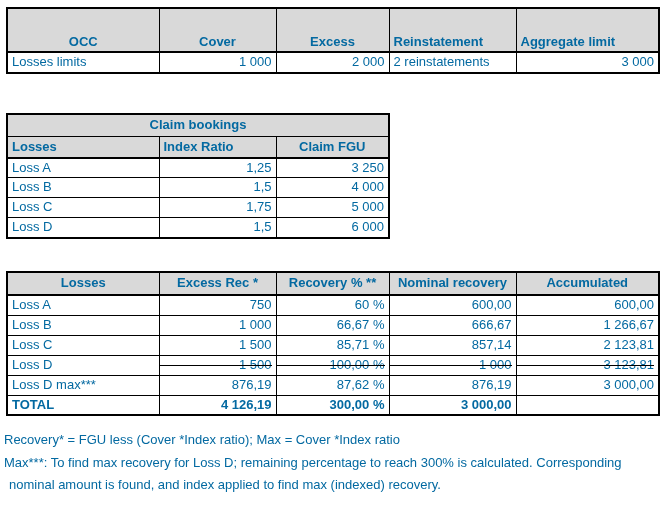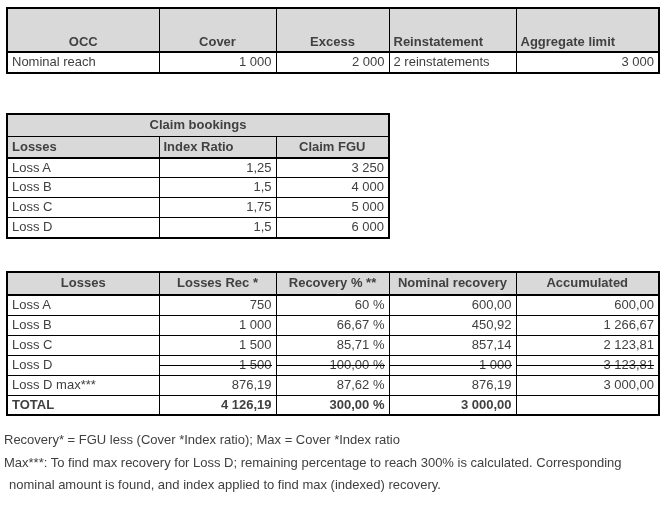--- a/index.html
+++ b/index.html
@@ -2,21 +2,21 @@
 <html><head>
 <meta charset="utf-8">
 <style>
   html, body { margin: 0; padding: 0; background: #ffffff; }
   .sheet {
     position: relative;
     width: 666px;
     height: 520px;
     background: #ffffff;
     font-family: "Liberation Sans", sans-serif;
-    color: #404040;
+    color: #0369a1;
     overflow: hidden;
   }
   table {
     border-collapse: collapse;
     table-layout: fixed;
     position: absolute;
     border: 2px solid #000;
   }
   th, td {
     border: 1px solid #000;
@@ -93,21 +93,21 @@
       <tr>
         <th class="ac">OCC</th>
         <th class="ac">Cover</th>
         <th class="ac">Excess</th>
         <th class="al">Reinstatement</th>
         <th class="al">Aggregate limit</th>
       </tr>
     </thead>
     <tbody>
       <tr>
-        <td class="al">Nominal reach</td>
+        <td class="al">Losses limits</td>
         <td class="ar">1 000</td>
         <td class="ar">2 000</td>
         <td class="al">2 reinstatements</td>
         <td class="ar">3 000</td>
       </tr>
     </tbody>
   </table>
 
   <table class="t2">
     <colgroup>
@@ -153,39 +153,39 @@
     <colgroup>
       <col style="width:152px">
         <col style="width:117px">
         <col style="width:113px">
         <col style="width:127px">
         <col style="width:143px">
     </colgroup>
     <thead>
       <tr>
         <th class="ac">Losses</th>
-        <th class="ac">Losses Rec *</th>
+        <th class="ac">Excess Rec *</th>
         <th class="ac">Recovery % **</th>
         <th class="ac">Nominal recovery</th>
         <th class="ac">Accumulated</th>
       </tr>
     </thead>
     <tbody>
       <tr>
         <td class="al">Loss A</td>
         <td class="ar">750</td>
         <td class="ar">60 %</td>
         <td class="ar">600,00</td>
         <td class="ar">600,00</td>
       </tr>
       <tr>
         <td class="al">Loss B</td>
         <td class="ar">1 000</td>
         <td class="ar">66,67 %</td>
-        <td class="ar">450,92</td>
+        <td class="ar">666,67</td>
         <td class="ar">1 266,67</td>
       </tr>
       <tr>
         <td class="al">Loss C</td>
         <td class="ar">1 500</td>
         <td class="ar">85,71 %</td>
         <td class="ar">857,14</td>
         <td class="ar">2 123,81</td>
       </tr>
       <tr>

